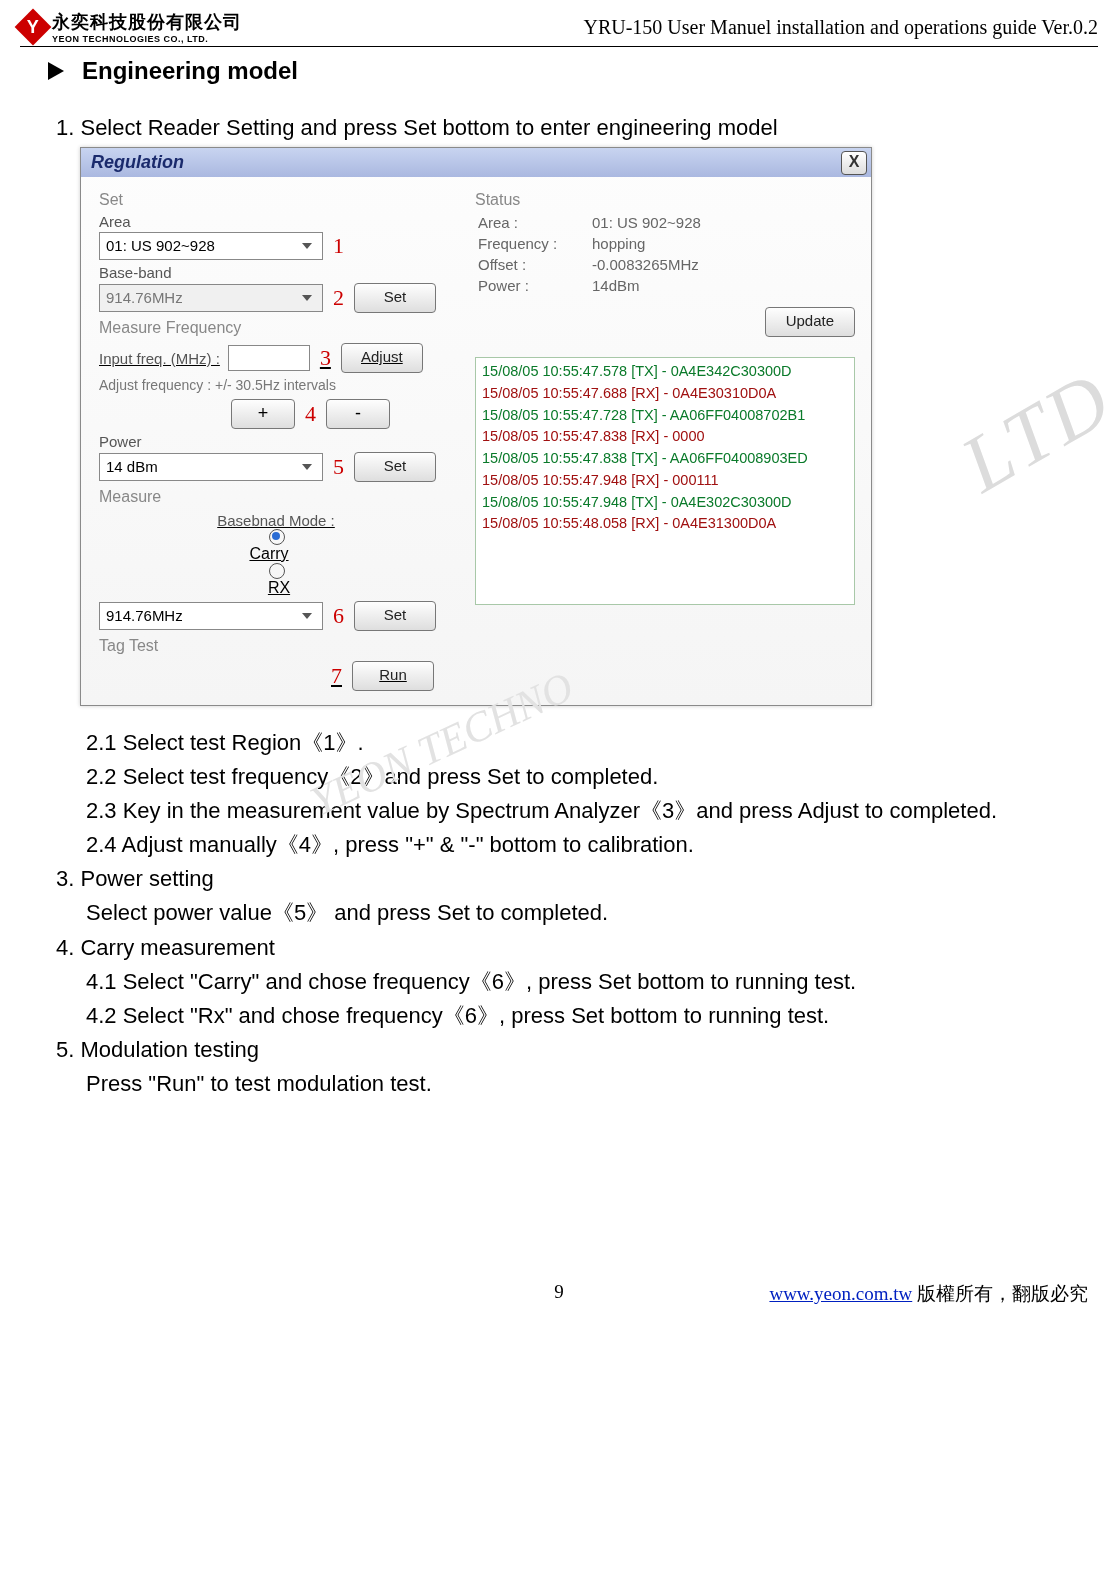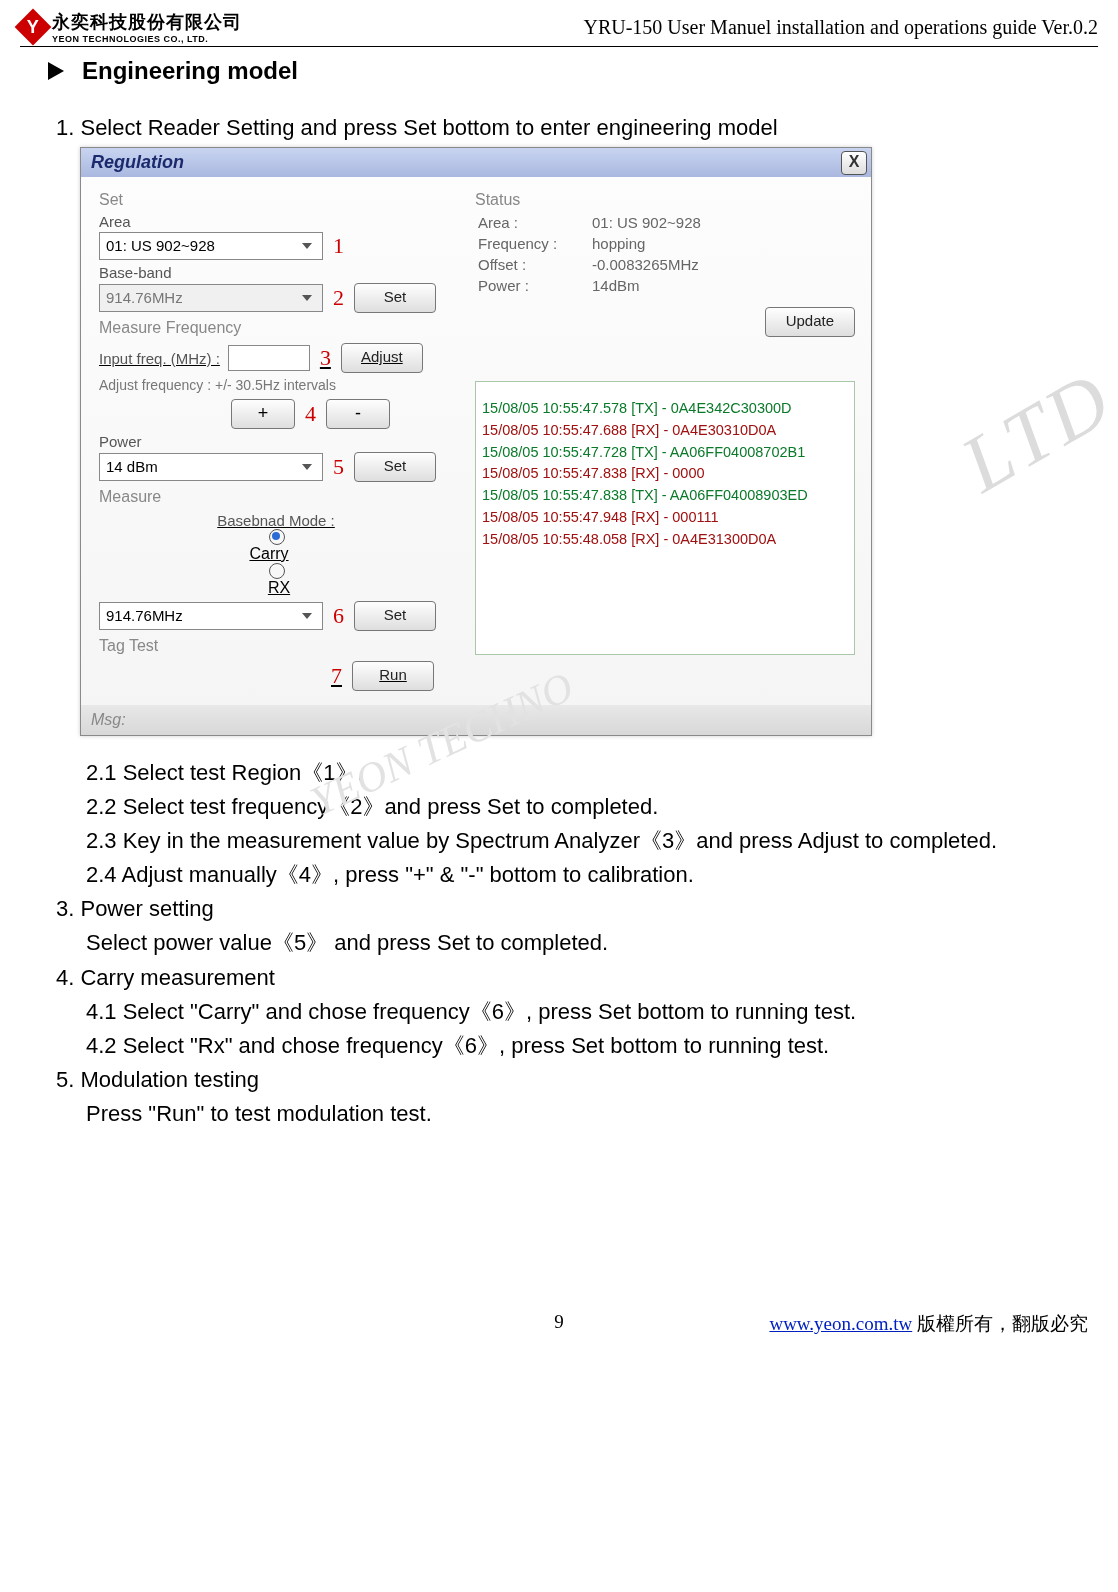--- a/index.html
+++ b/index.html
@@ -116,26 +116,26 @@
   .small-note { color:#777; font-size:14px; margin-top:4px;}
   .plusminus { display:flex; gap:0; align-items:center; margin-top:6px; }
   .pm-btn { border:1px solid #777; border-radius:4px; background:linear-gradient(#fefefe,#dedede);
     width:62px; height:28px; text-align:center; line-height:26px; font-size:18px;}
   .radio { width:14px;height:14px;border:1px solid #555;border-radius:50%;display:inline-block;vertical-align:middle;margin-right:4px;position:relative;}
   .radio.checked::after{content:"";position:absolute;left:2px;top:2px;width:8px;height:8px;border-radius:50%;background:#2a6cd4;}
 
   .status-table { font-size:15px; color:#666; }
   .status-table td:first-child { width:110px; }
   .log-box {
-    margin-top:44px;
+    margin-top:20px;
     border:1px solid #a8c8a8;
     background:#fff;
     height:240px;
     overflow:hidden;
-    padding:16px 6px;
+    padding:3px 6px;
     font-size:14.5px;
     line-height:1.5;
   }
   .log-tx { color:#0a7a2a; }
   .log-rx { color:#a01010; }
   .msg-bar { background:linear-gradient(#e8e8e8,#d8d8d8); padding:6px 10px; color:#888; font-style:italic;}
 
   
   .watermark {
     position:absolute;
@@ -293,25 +293,25 @@
         <div style="text-align:right;margin-top:10px;">
           <span class="btn" style="padding:0 20px;">Update</span>
         </div>
         <div class="log-box" id="log-box">
             <div class="log-tx">15/08/05 10:55:47.578 [TX] - 0A4E342C30300D</div>
             <div class="log-rx">15/08/05 10:55:47.688 [RX] - 0A4E30310D0A</div>
             <div class="log-tx">15/08/05 10:55:47.728 [TX] - AA06FF04008702B1</div>
             <div class="log-rx">15/08/05 10:55:47.838 [RX] - 0000</div>
             <div class="log-tx">15/08/05 10:55:47.838 [TX] - AA06FF04008903ED</div>
             <div class="log-rx">15/08/05 10:55:47.948 [RX] - 000111</div>
+            <div class="log-tx">15/08/05 10:55:47.948 [TX] - 0A4E302C30300D</div>
             <div class="log-rx">15/08/05 10:55:48.058 [RX] - 0A4E31300D0A</div>
           </div>
       </div>
     </div>
-    <div class="msg-bar"><span>Msg:</span></div>
   </div>
 
   <div class="watermark">LTD.</div>
   <div class="watermark2">YEON  TECHNO</div>
 
   <div class="instructions">
     <div class="sub">2.1 Select test Region《1》.</div>
     <div class="sub">2.2 Select test frequency《2》and press Set to completed.</div>
     <div class="sub">2.3 Key in the measurement value by Spectrum Analyzer《3》and press Adjust to completed.</div>
     <div class="sub">2.4 Adjust manually《4》, press "+" &amp; "-" bottom to calibration.</div>

